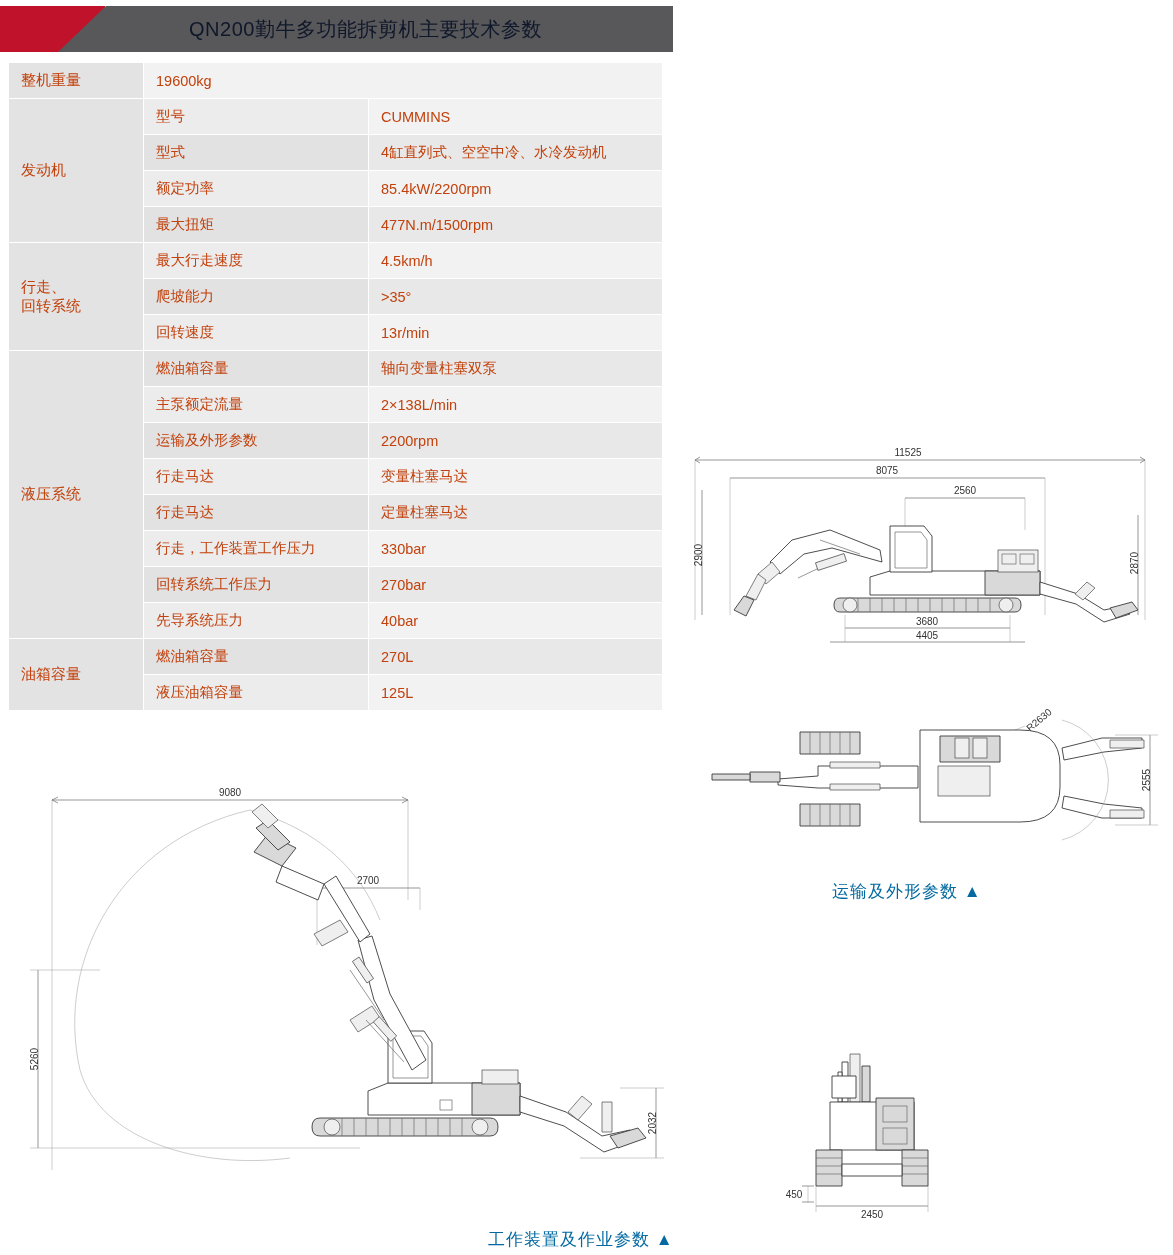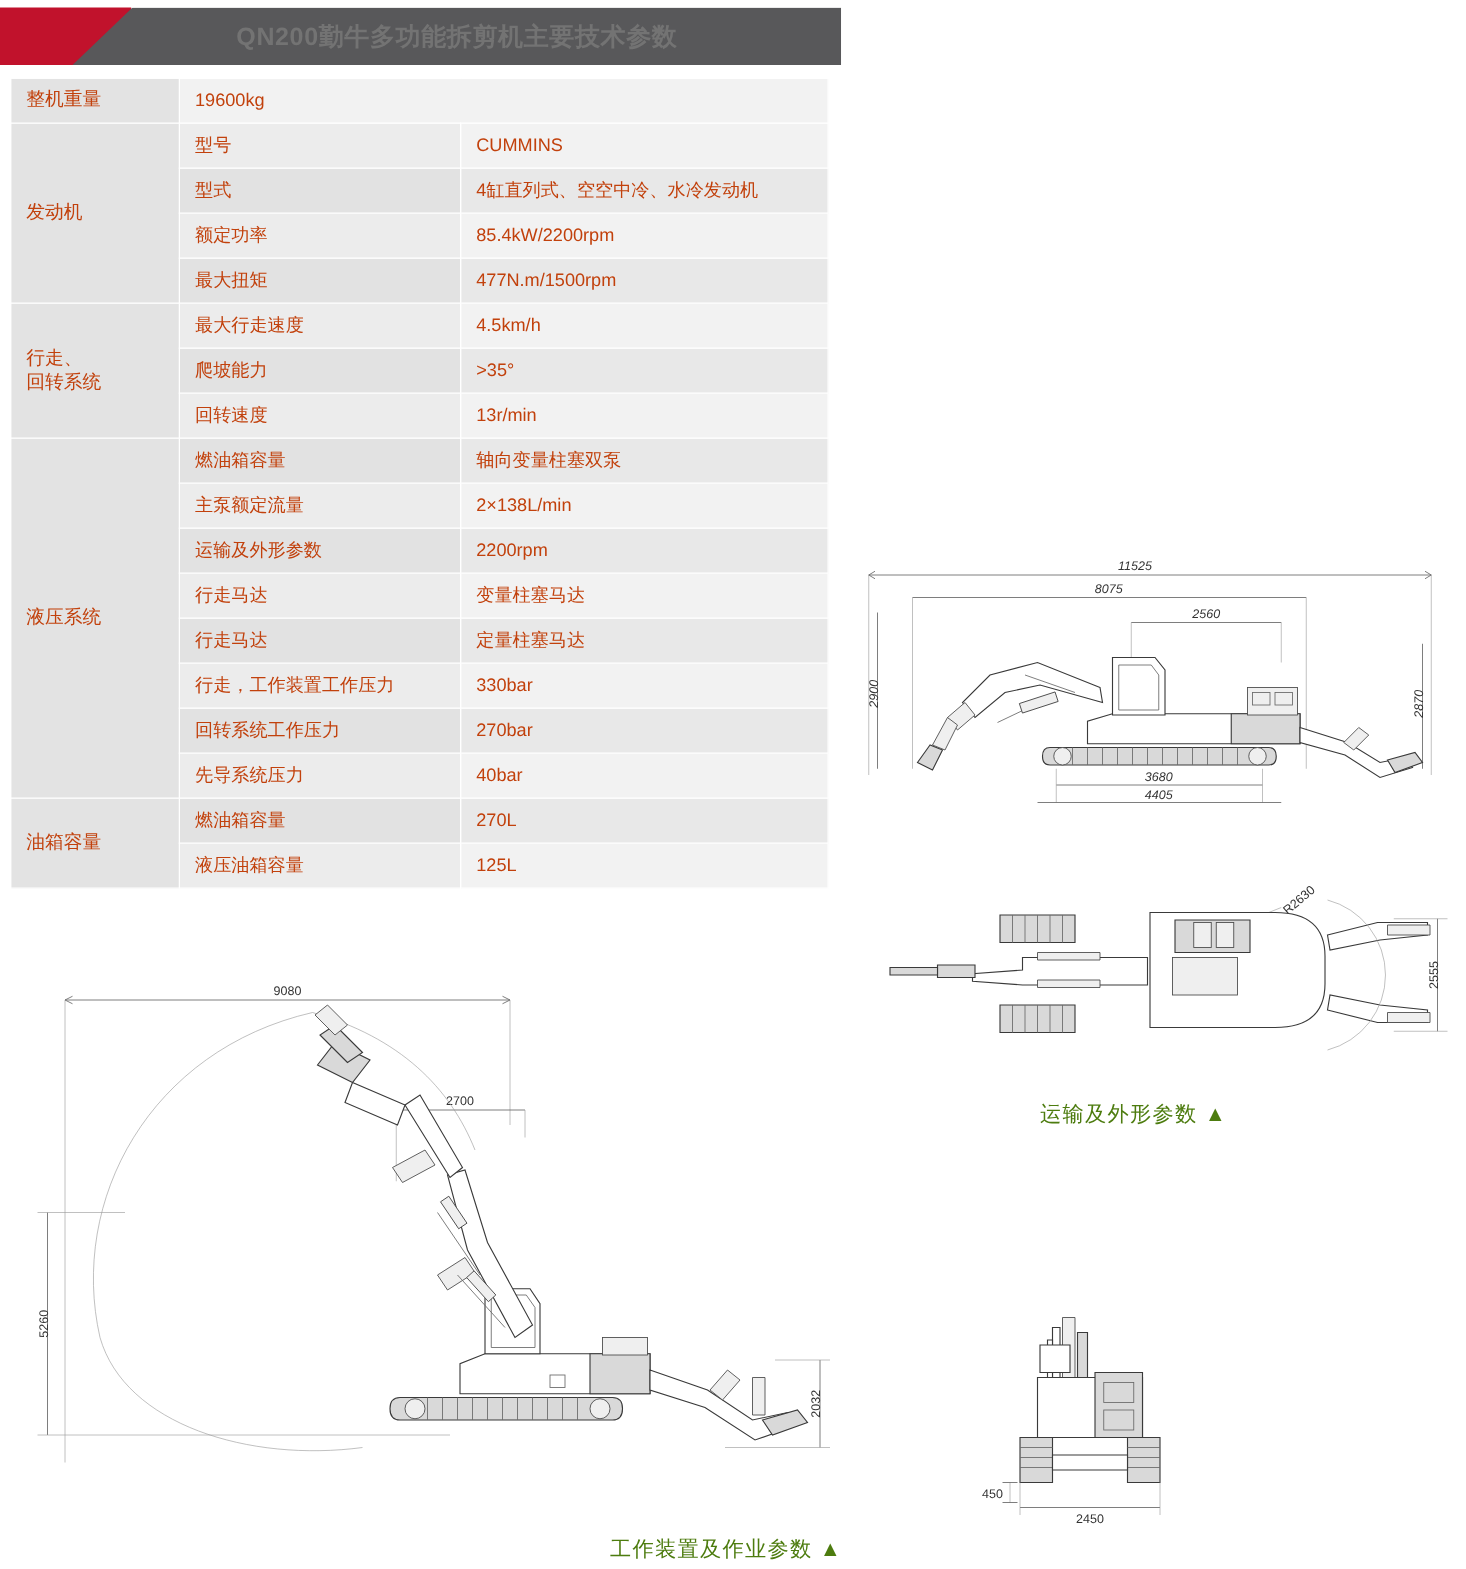--- a/index.html
+++ b/index.html
@@ -35,23 +35,23 @@
     background: #58585a;
     clip-path: polygon(48px 0, 615px 0, 615px 46px, 0 46px);
   }
   .header .title {
     position: absolute;
     left: 58px; top: 0;
     width: 615px; height: 46px;
     display: flex;
     align-items: center;
     justify-content: center;
-    color: #737373;
+    color: #0f172a;
     font-size: 20px;
-    font-weight: bold;
+    font-weight: normal;
     letter-spacing: 0.5px;
   }
 
   
   .spec-table {
     position: absolute;
     left: 8px; top: 62px;
     width: 655px;
     border-collapse: collapse;
     font-size: 14.5px;
@@ -87,21 +87,21 @@
     position: absolute;
   }
   .dim-label {
     font-size: 10px;
     fill: #333;
     font-family: "Liberation Sans", sans-serif;
   }
   .caption {
     position: absolute;
     font-size: 17px;
-    color: #4d7c0f;
+    color: #0369a1;
     letter-spacing: 1px;
     white-space: nowrap;
   }
   svg { display: block; }
   .ln { stroke: #6b6b6b; stroke-width: 0.7; fill: none; }
   .ln-thin { stroke: #9a9a9a; stroke-width: 0.5; fill: none; }
   .mach { stroke: #3a3a3a; stroke-width: 0.9; fill: #ffffff; }
   .mach-d { stroke: #3a3a3a; stroke-width: 0.9; fill: #d9d9d9; }
   .mach-l { stroke: #4a4a4a; stroke-width: 0.7; fill: #efefef; }
 </style>
@@ -192,21 +192,21 @@
       <td class="sub">燃油箱容量</td>
       <td class="val">270L</td>
     </tr>
     <tr>
       <td class="sub">液压油箱容量</td>
       <td class="val">125L</td>
     </tr>
   </tbody>
 </table>
 
-<div class="draw" style="left:680px; top:430px;font-style:italic;">
+<div class="draw" style="left:680px; top:430px;">
   <svg width="490" height="240" viewBox="0 0 490 240">
 
     <line class="ln" x1="15" y1="30" x2="465" y2="30"></line>
     <line class="ln" x1="15" y1="30" x2="20" y2="27"></line>
     <line class="ln" x1="15" y1="30" x2="20" y2="33"></line>
     <line class="ln" x1="465" y1="30" x2="460" y2="27"></line>
     <line class="ln" x1="465" y1="30" x2="460" y2="33"></line>
     <line class="ln-thin" x1="15" y1="30" x2="15" y2="190"></line>
     <line class="ln-thin" x1="465" y1="30" x2="465" y2="190"></line>
     <text class="dim-label" x="228" y="26" text-anchor="middle">11525</text>

